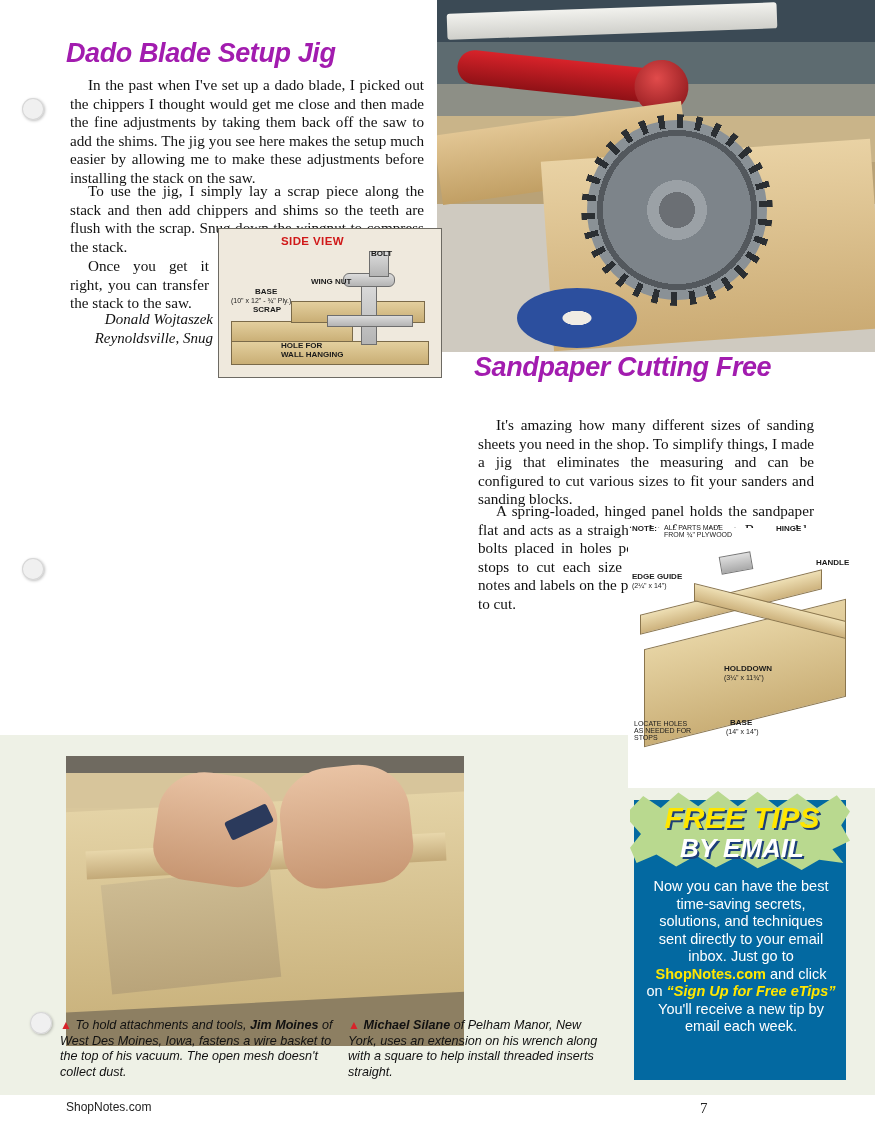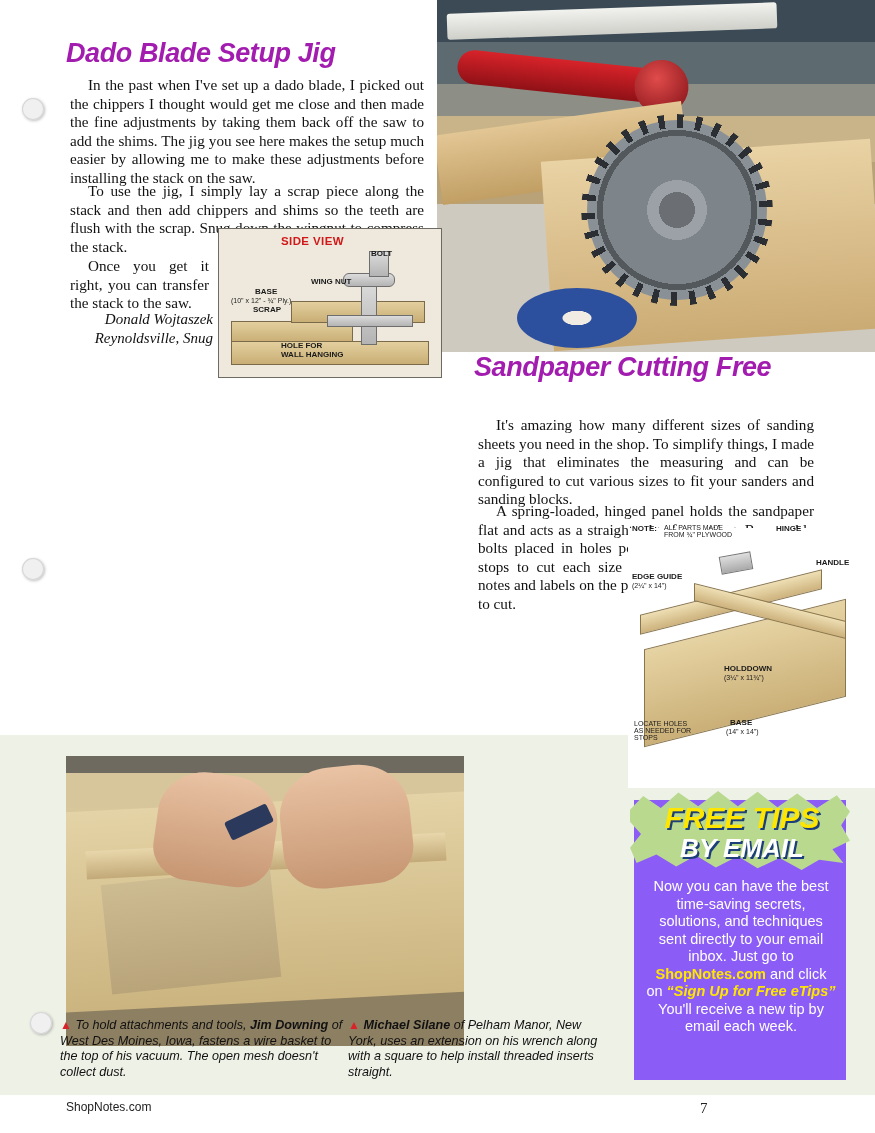--- a/index.html
+++ b/index.html
@@ -165,21 +165,21 @@
     color:#111;
   }
   .photo-caption b{font-style:italic;}
   .tri{
     color:#d8232a;font-style:normal;font-size:12px;
   }
 
   
   #ad{
     left:634px;top:800px;width:212px;height:280px;
-    background:#8b5cf6;color:#fff;
+    background:#0369a1;color:#fff;
   }
   #ad .burst{
     position:absolute;left:-4px;top:-16px;width:220px;height:86px;
     background:#b9d98f;
     clip-path:polygon(0% 30%,6% 14%,14% 28%,22% 10%,31% 26%,40% 8%,49% 26%,58% 9%,67% 27%,76% 11%,85% 28%,94% 13%,100% 32%,96% 48%,100% 66%,92% 76%,97% 92%,86% 88%,78% 100%,68% 86%,58% 98%,49% 84%,39% 97%,30% 83%,21% 96%,12% 82%,3% 92%,0% 74%,5% 58%,0% 44%);
   }
   #ad .freetips{
     position:absolute;left:12px;top:4px;width:192px;text-align:center;
     font-family:"Liberation Sans",sans-serif;font-weight:bold;font-style:italic;
     color:#ffe600;font-size:30px;line-height:28px;
@@ -305,21 +305,21 @@
     <div class="cap abs" style="left:90px;top:128px;">HOLDDOWN</div>
     <div class="cap small abs" style="left:90px;top:138px;">(3¼" x 11¾")</div>
     <div class="cap abs" style="left:96px;top:182px;">BASE</div>
     <div class="cap small abs" style="left:92px;top:192px;">(14" x 14")</div>
     <div class="cap small abs" style="left:0px;top:184px;width:64px;">LOCATE HOLES AS NEEDED FOR STOPS</div>
   </div>
 
   <div class="abs photo-caption" style="left:60px;top:1018px;width:285px;">
     <span class="tri">▲</span>
     <span>To hold attachments and tools,</span>
-    <b>Jim Downing</b>
+    <b>Jim Moines</b>
     <span>of West Des Moines, Iowa, fastens a wire basket to the top of his vacuum. The open mesh doesn't collect dust.</span>
   </div>
 
   <div class="abs photo-caption" style="left:348px;top:1018px;width:262px;">
     <span class="tri">▲</span>
     <b>Michael Silane</b>
     <span>of Pelham Manor, New York, uses an extension on his wrench along with a square to help install threaded inserts straight.</span>
   </div>
 
   <div class="abs" id="ad">

